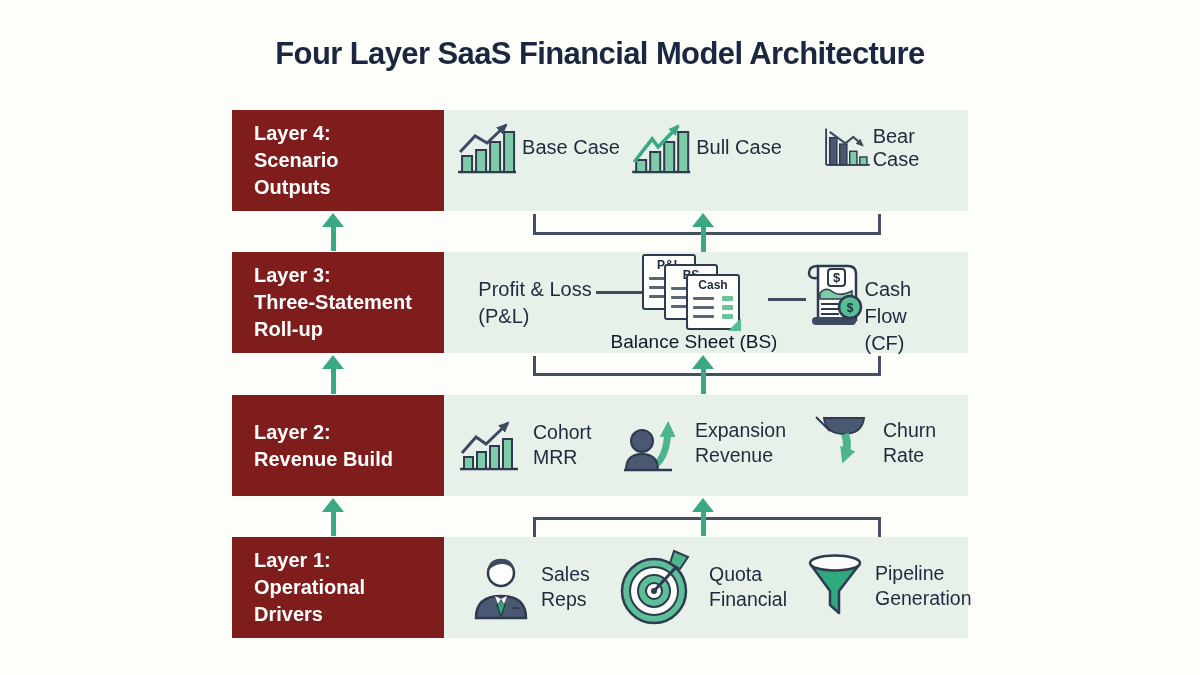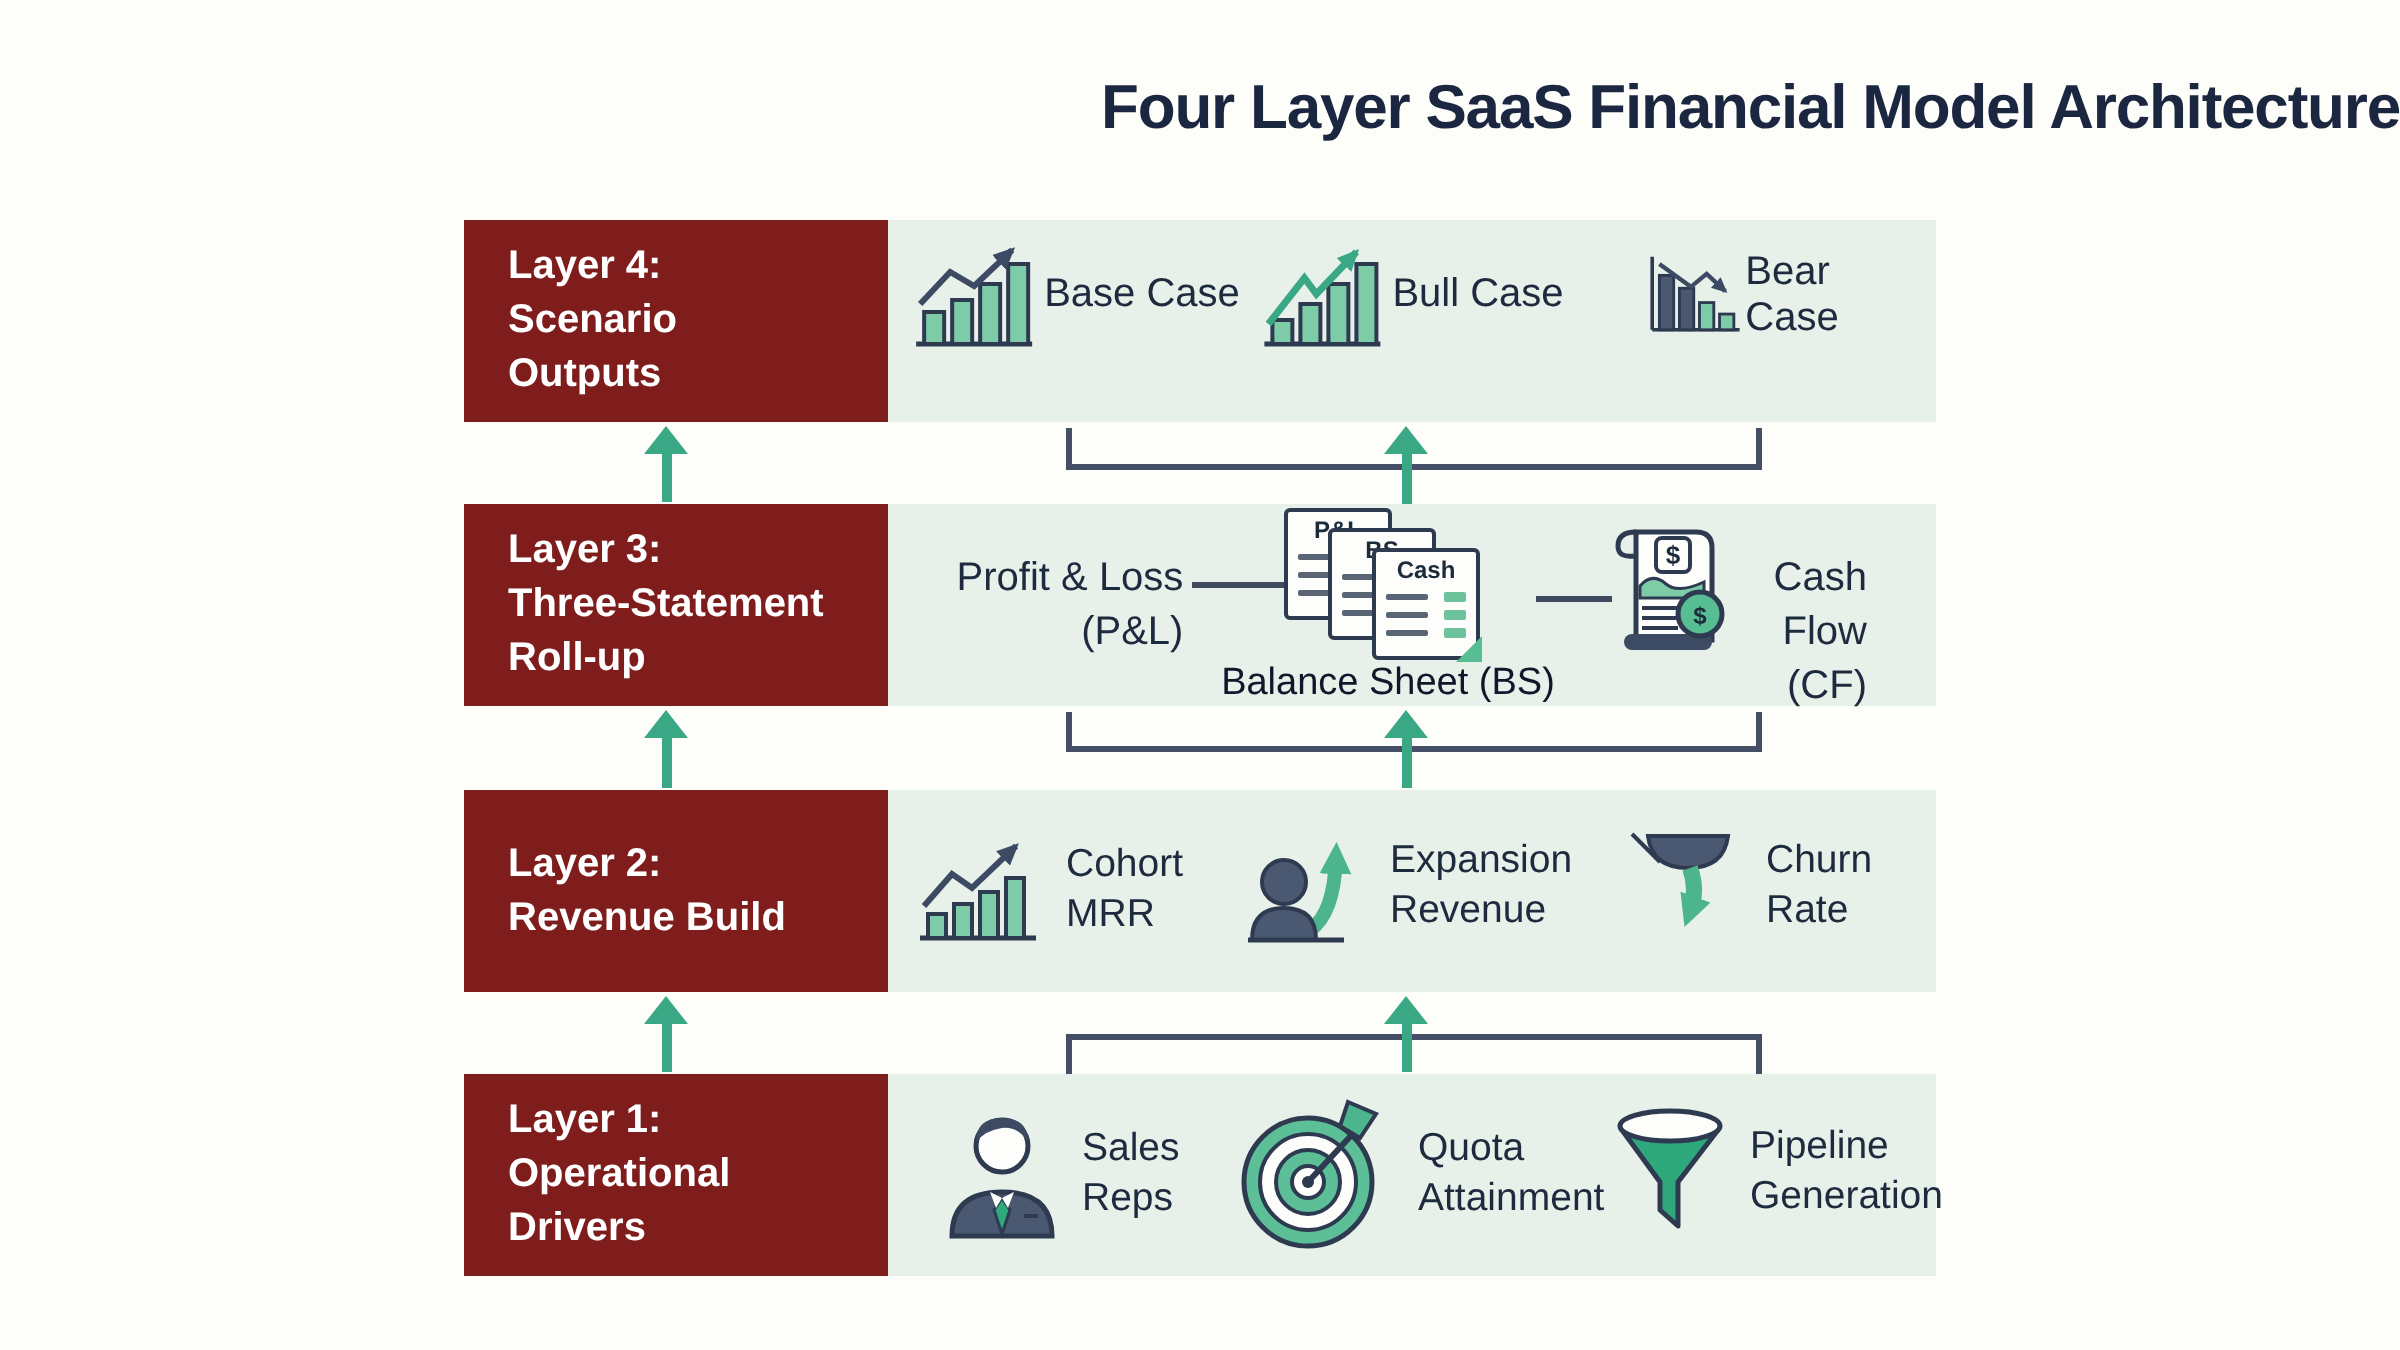--- a/index.html
+++ b/index.html
@@ -8,21 +8,21 @@
     background:#fdfdfa;
     font-family:"Liberation Sans", sans-serif;
     position:relative;
     overflow:hidden;
     color:#212e44;
   }
   .stage { position:absolute; inset:0; }
 
   .title {
     position:absolute; top:36px; left:0; width:1200px;
-    text-align:right; font-size:31px; font-weight:bold;
+    text-align:center; font-size:31px; font-weight:bold;
     letter-spacing:-0.6px; color:#1b2740;
   }
 
   .row { position:absolute; left:232px; width:736px; height:101px; display:flex; }
   .row-label {
     width:212px; background:#7f1d1d; color:#ffffff;
     display:flex; flex-direction:column; justify-content:center;
     padding-left:22px; font-weight:bold; font-size:20px; line-height:27px;
   }
   .row-label span { display:block; }
@@ -31,21 +31,21 @@
   
   .l4col { position:absolute; transform:translateX(-50%); display:flex; flex-direction:row; align-items:center; top:8px; }
   .l4col .lbl { font-size:20px; margin-top:1px; color:#1e2a3d; }
 
   
   .grp { position:absolute; display:flex; align-items:center; gap:11px; }
   .grp .txt { font-size:19.5px; line-height:25px; color:#1e2a3d; }
   .grp .txt span { display:block; }
 
   
-  .l3txt { position:absolute; transform:translateX(-50%); text-align:right; font-size:20px; line-height:27px; color:#1e2a3d; }
+  .l3txt { position:absolute; transform:translateX(-50%); text-align:left; font-size:20px; line-height:27px; color:#1e2a3d; }
   .conn { position:absolute; height:0; border-top:3px solid #3f4a5e; }
   .bs-label { position:absolute; transform:translateX(-50%); font-size:19px; color:#0f172a; white-space:nowrap; }
 
   
   .docs { position:absolute; width:102px; height:80px; }
   .doc {
     position:absolute; width:54px; height:56px; background:#fdfdfb;
     border:2.5px solid #2e3a50; border-radius:3px;
   }
   .doc.d1 { left:0; top:0; }
@@ -358,21 +358,21 @@
           <circle cx="38" cy="44" r="32" fill="#5cbf97" stroke="#2e3a50" stroke-width="2.5"></circle>
           <circle cx="38" cy="44" r="24" fill="#fdfdfb" stroke="#2e3a50" stroke-width="2"></circle>
           <circle cx="38" cy="44" r="16" fill="#5cbf97" stroke="#2e3a50" stroke-width="2"></circle>
           <circle cx="38" cy="44" r="8" fill="#fdfdfb" stroke="#2e3a50" stroke-width="2"></circle>
           <circle cx="38" cy="44" r="3" fill="#2e3a50"></circle>
           <line x1="38" y1="44" x2="64" y2="16" stroke="#2e3a50" stroke-width="3"></line>
           <polygon points="58,4 72,10 64,22 54,16" fill="#4db58d" stroke="#2e3a50" stroke-width="2"></polygon>
         </svg>
         <div class="txt">
           <span>Quota</span>
-          <span>Attainment</span>
+          <span>Financial</span>
         </div>
       </div>
 
       <div class="grp" style="left:362px; top:16px;">
         <svg width="58" height="66" viewBox="0 0 58 66">
           <path d="M5 12 C13 18 45 18 53 12 L33 38 L33 60 L24 52 L24 38 Z" fill="#2fa87c" stroke="#2e3a50" stroke-width="2.5" stroke-linejoin="round"></path>
           <ellipse cx="29" cy="10" rx="25" ry="7.5" fill="#fdfdfb" stroke="#2e3a50" stroke-width="2.5"></ellipse>
         </svg>
         <div class="txt">
           <span>Pipeline</span>

